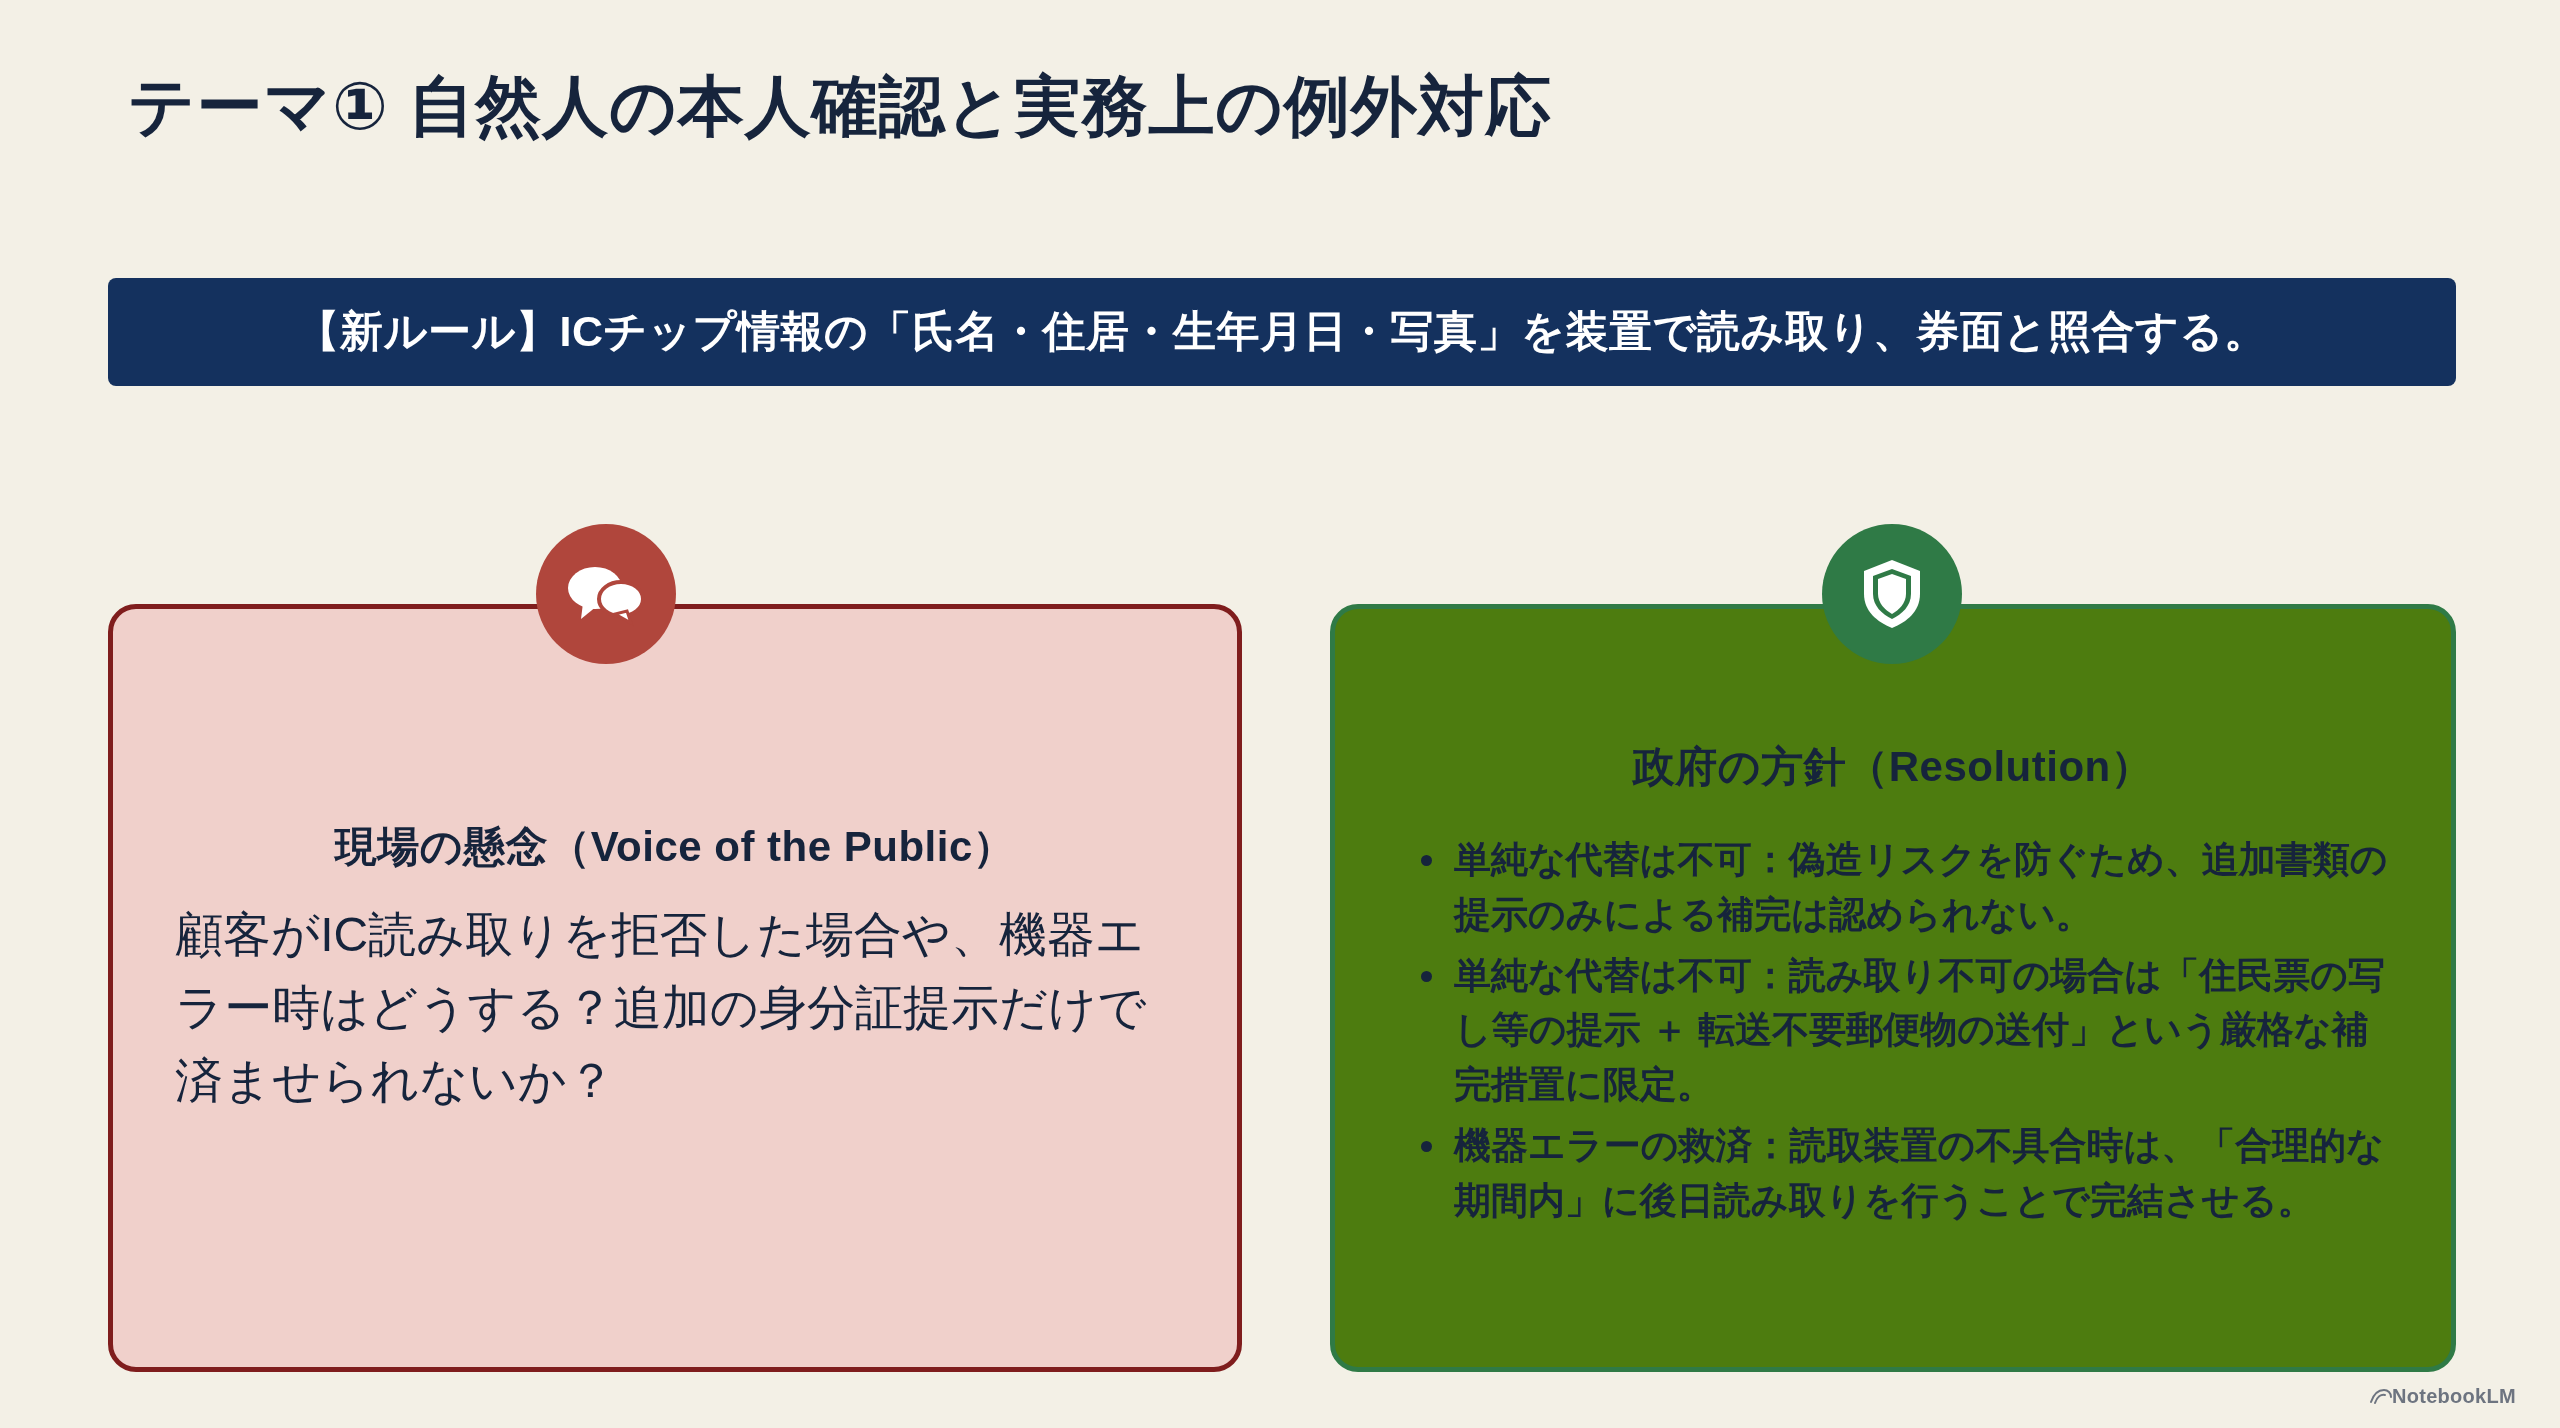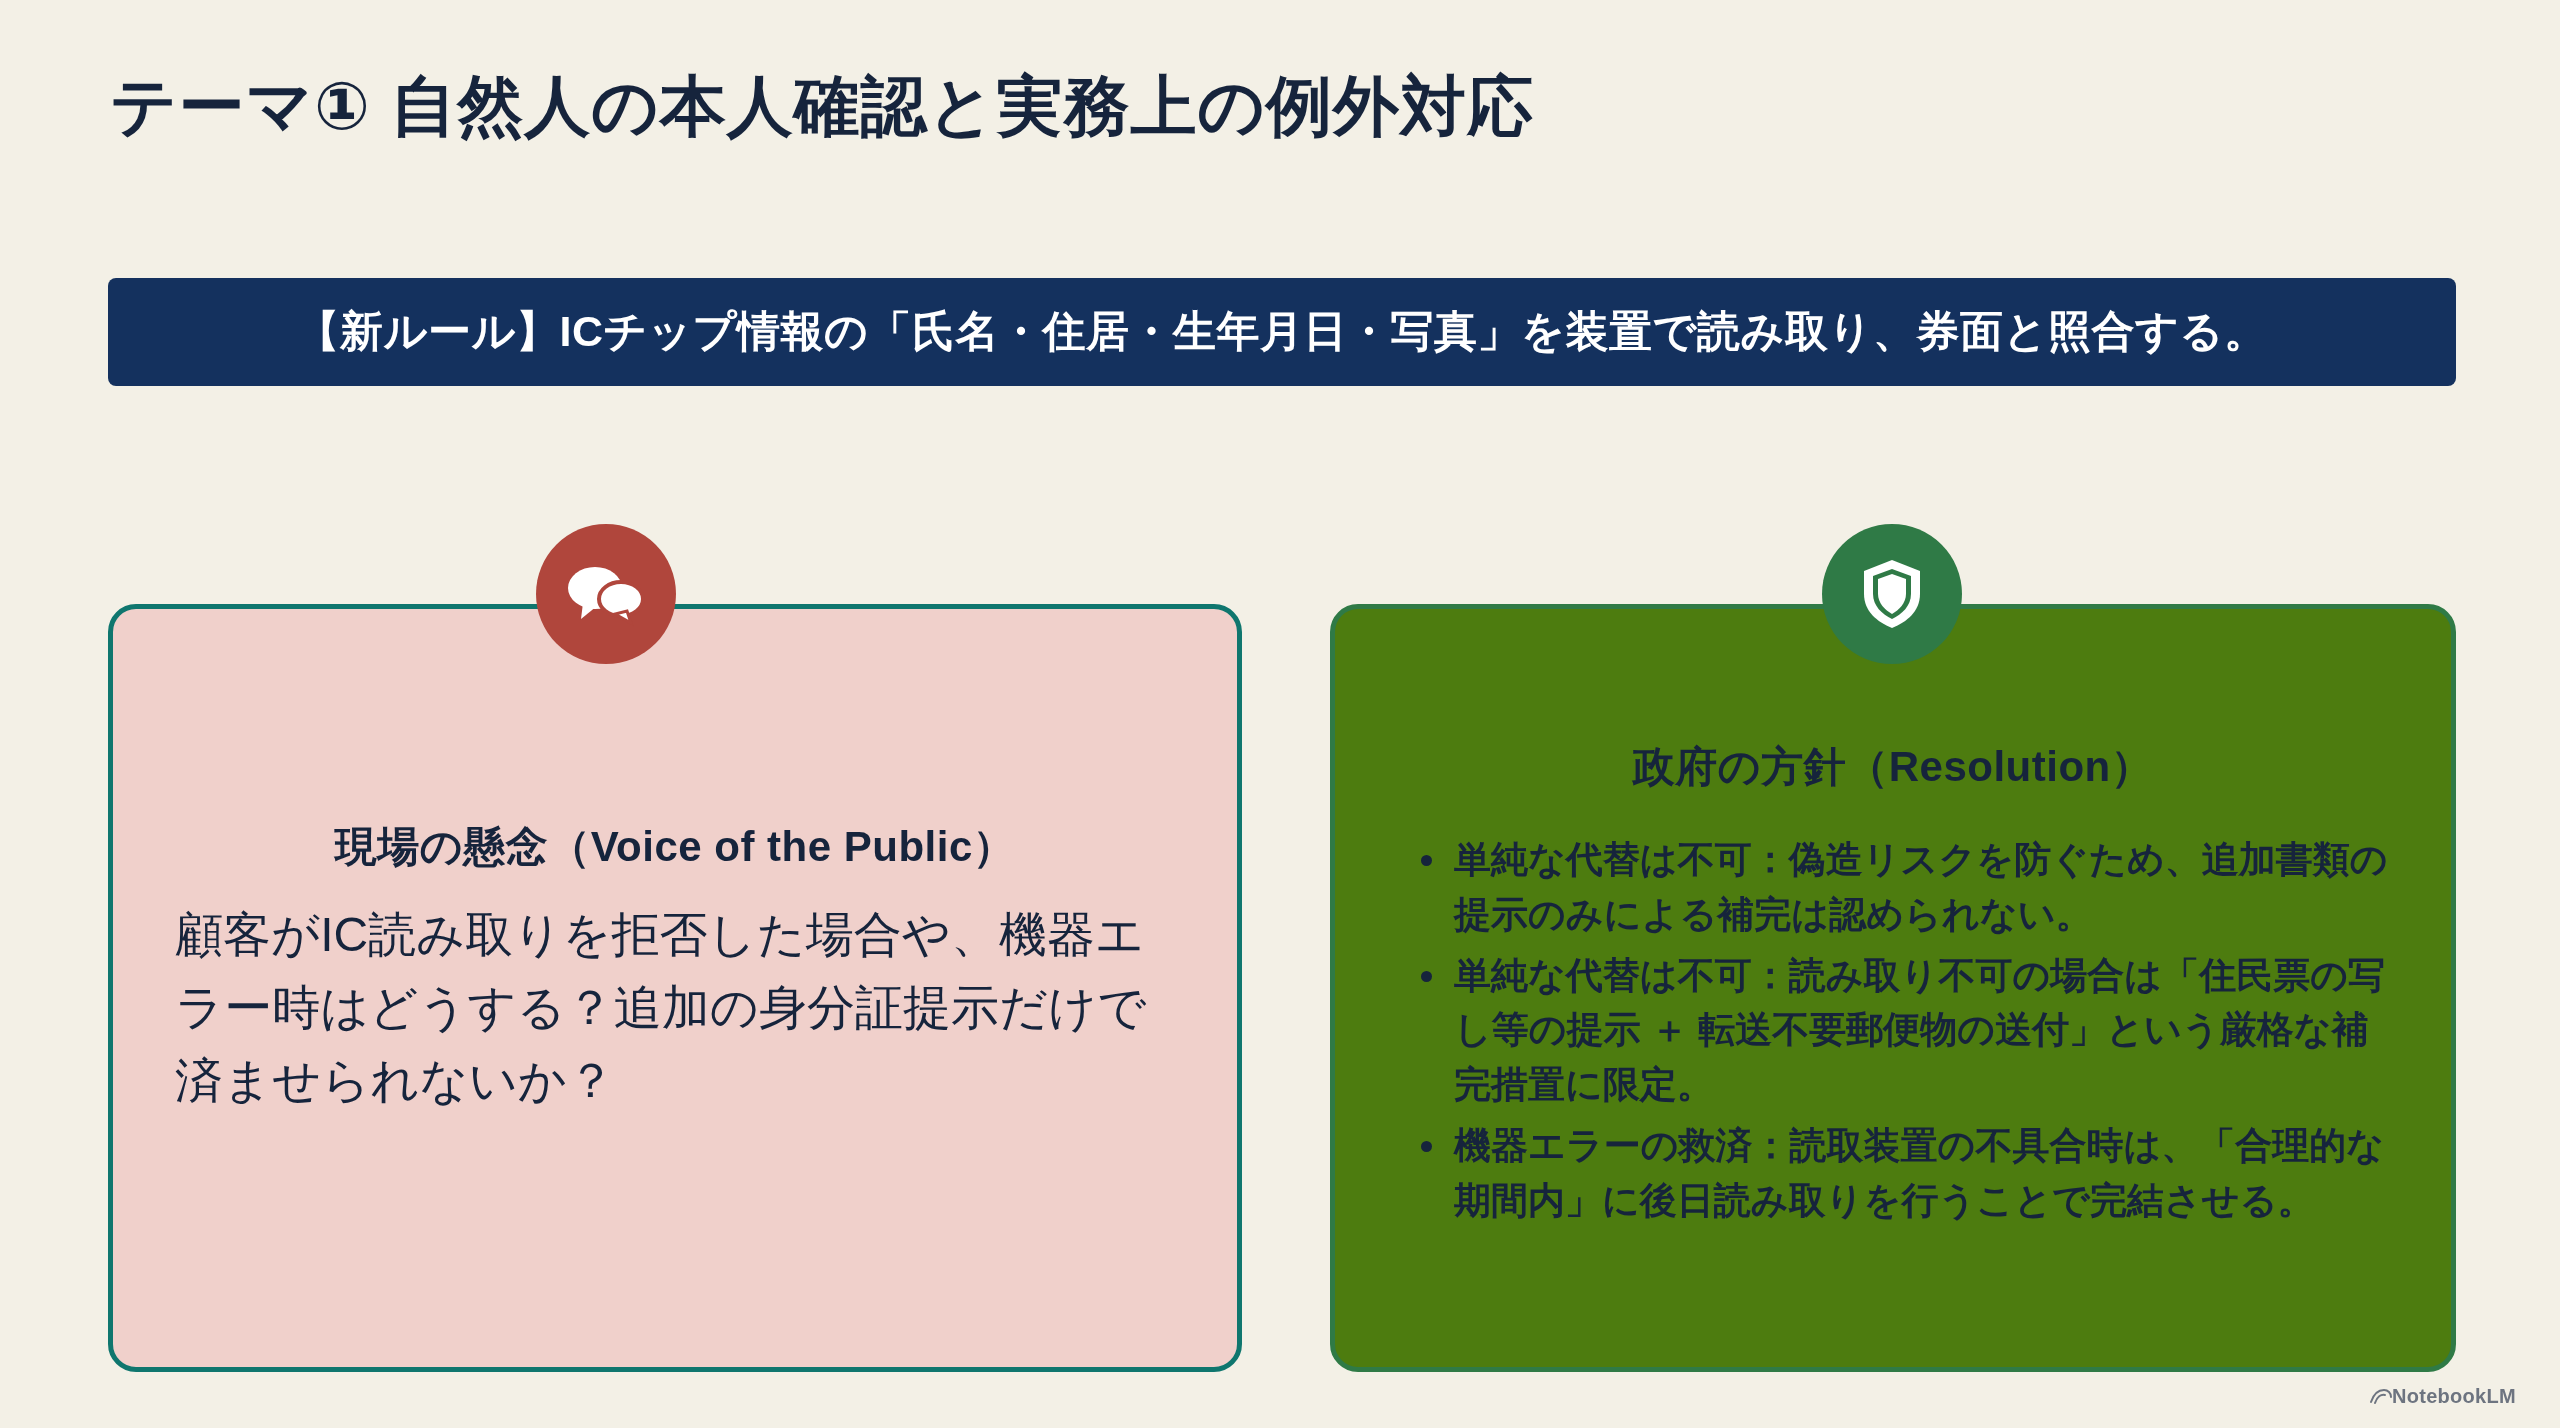--- a/index.html
+++ b/index.html
@@ -18,21 +18,21 @@
 
   .slide {
     position: absolute;
     inset: 0;
     background: #f3f0e6;
   }
 
   
   .title {
     position: absolute;
-    left: 110px;
+    left: 128px;
     top: 62px;
     font-size: 66px;
     font-weight: 800;
     letter-spacing: 1px;
     color: #16243c;
     white-space: nowrap;
   }
 
   
   .banner {
@@ -63,21 +63,21 @@
     position: absolute;
     box-sizing: border-box;
     border-radius: 28px;
   }
   .card-left {
     left: 108px;
     top: 604px;
     width: 1134px;
     height: 768px;
     background: #f0d0cb;
-    border: 5px solid #0f766e;
+    border: 5px solid #7f1d1d;
   }
   .card-right {
     left: 1330px;
     top: 604px;
     width: 1126px;
     height: 768px;
     background: #4d7c0f;
     border: 5px solid #2f7a46;
   }
 

